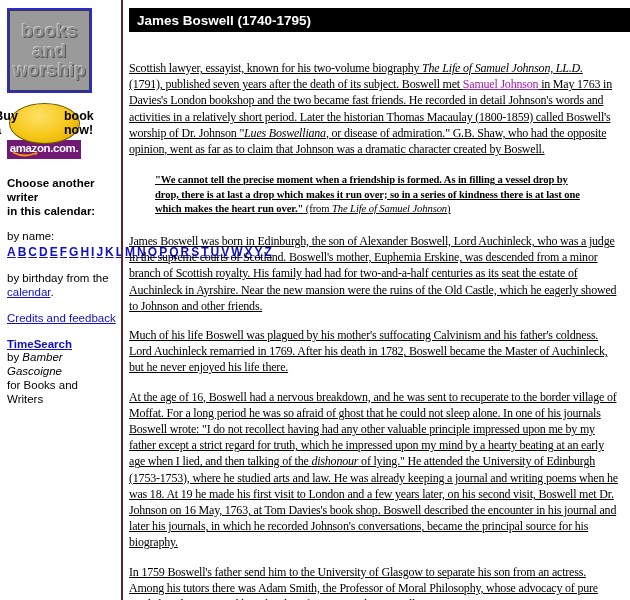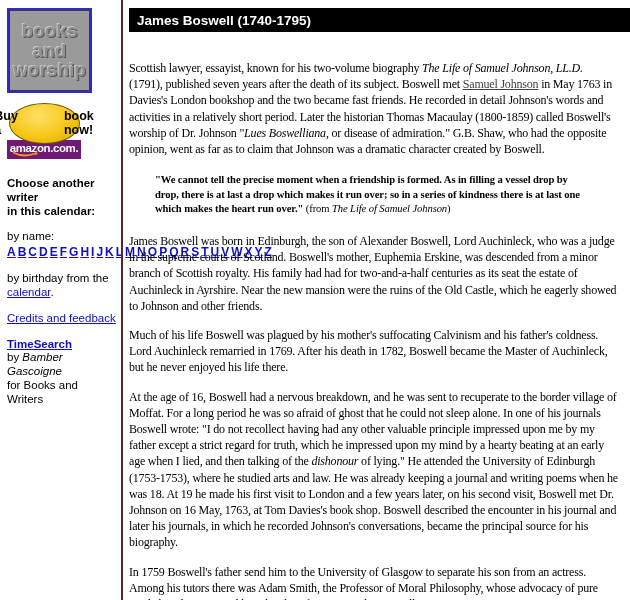--- a/index.html
+++ b/index.html
@@ -59,21 +59,21 @@
   .letters { margin-top: 1px; width: 114px; }
   a { color: #0f0fc4; text-decoration: underline; }
   .letter-link { font-weight: bold; font-size: 12px; margin-right: 2px; line-height: 1.25; }
   .bold-link { font-weight: bold; }
   .author { font-style: italic; }
 
   
   .divider { width: 2px; flex: none; background: #5d2525; height: 600px; }
 
   
-  .main { flex: 1; padding: 8px 0 2px 6px; }
+  .main { flex: 1; padding: 8px 0 2px 6px; text-decoration: underline; }
   .title-bar {
     background: #000; color: #fff;
     font-weight: bold; font-size: 13.5px;
     padding: 5px 8px 4px 8px;
   }
   .body-text {
     font-family: "Liberation Serif", serif;
     font-size: 12px; letter-spacing: -0.2px;
     line-height: 16.2px;
     color: #000;
@@ -82,21 +82,21 @@
   .body-text.intro { margin-top: 28px; }
   .body-text em { font-style: italic; }
   .quote {
     font-family: "Liberation Serif", serif;
     font-size: 10.6px; letter-spacing: -0.1px;
     line-height: 14.6px;
     margin: 16px 36px 16px 26px;
   }
   .quote strong { font-weight: bold; }
   .quote em { font-style: italic; }
-  .tlink { color: #404040; text-decoration: underline; cursor: pointer; }
+  .tlink { color: #a21caf; text-decoration: underline; cursor: pointer; }
 </style>
 </head>
 <body>
 
 <div class="page">
 
   <div class="sidebar">
     <div class="logo-box">
       <span class="logo-line">books</span>
       <span class="logo-line">and</span>

